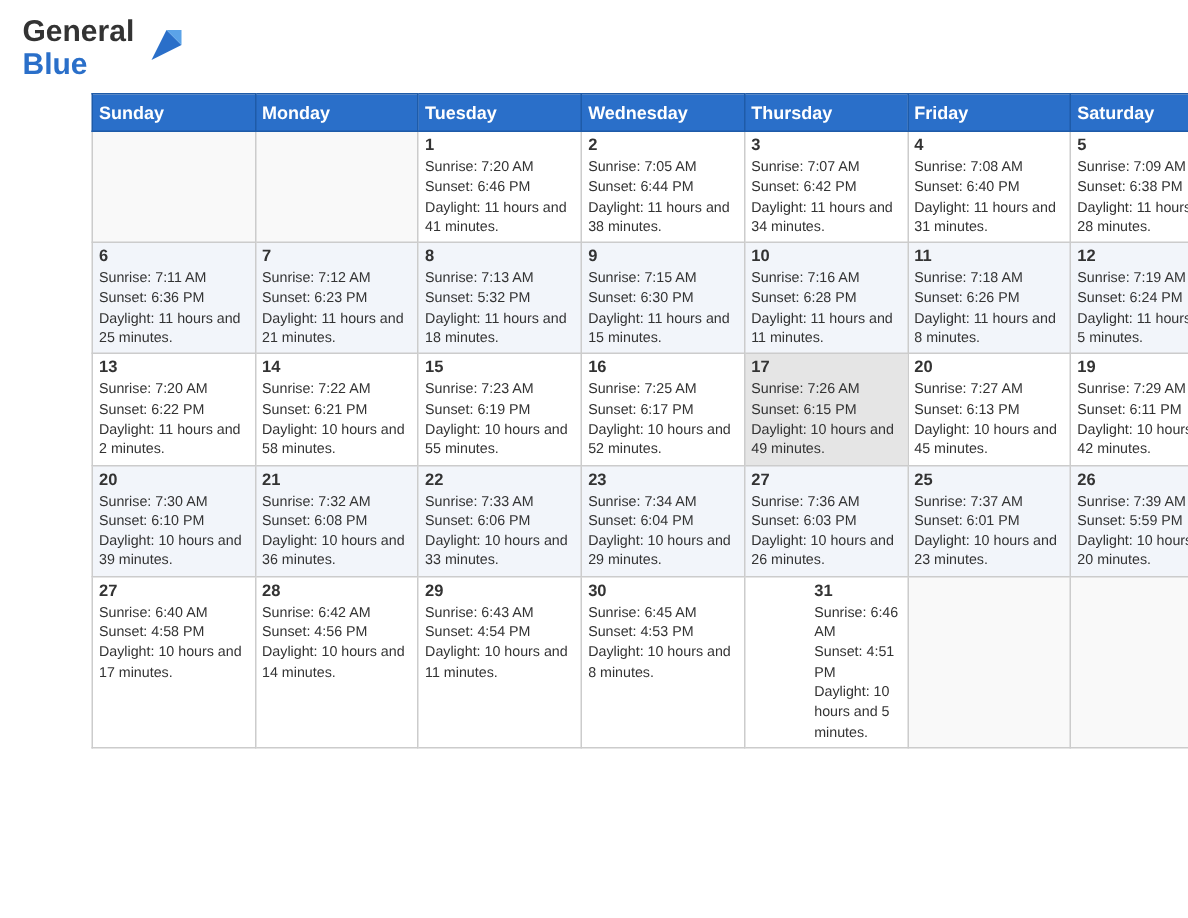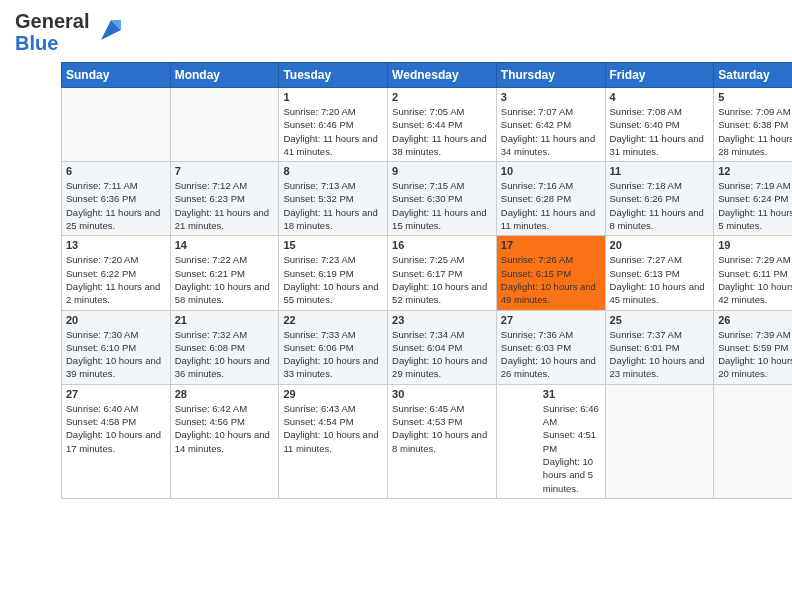--- a/index.html
+++ b/index.html
@@ -224,21 +224,21 @@
             <div class="day-info" style="white-space: pre-line;">Sunrise: 7:23 AM
 Sunset: 6:19 PM
 Daylight: 10 hours and 55 minutes.</div>
           </td>
           <td style="background: rgb(255, 255, 255);">
             <span class="day-number">16</span>
             <div class="day-info" style="white-space: pre-line;">Sunrise: 7:25 AM
 Sunset: 6:17 PM
 Daylight: 10 hours and 52 minutes.</div>
           </td>
-          <td style="background: #f97316;">
+          <td style="background: #e5e5e5;">
             <span class="day-number">17</span>
             <div class="day-info" style="white-space: pre-line;">Sunrise: 7:26 AM
 Sunset: 6:15 PM
 Daylight: 10 hours and 49 minutes.</div>
           </td>
           <td style="background: rgb(255, 255, 255);">
             <span class="day-number">20</span>
             <div class="day-info" style="white-space: pre-line;">Sunrise: 7:27 AM
 Sunset: 6:13 PM
 Daylight: 10 hours and 45 minutes.</div>

